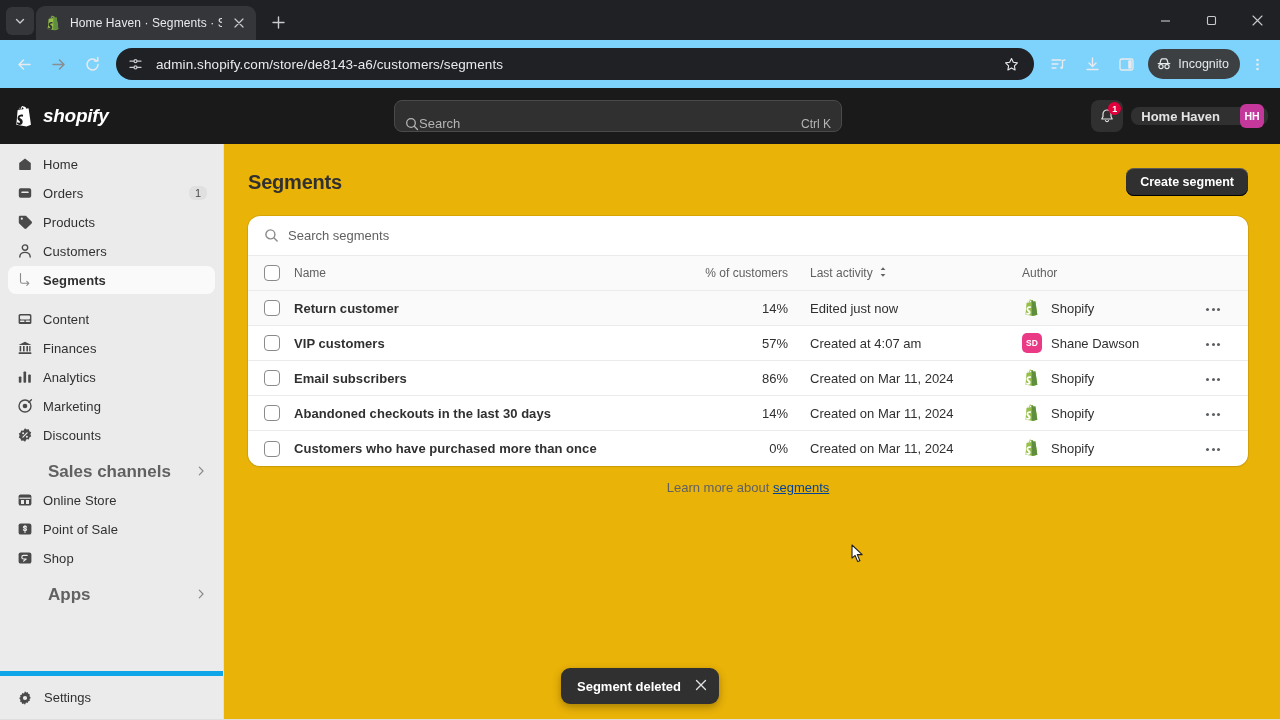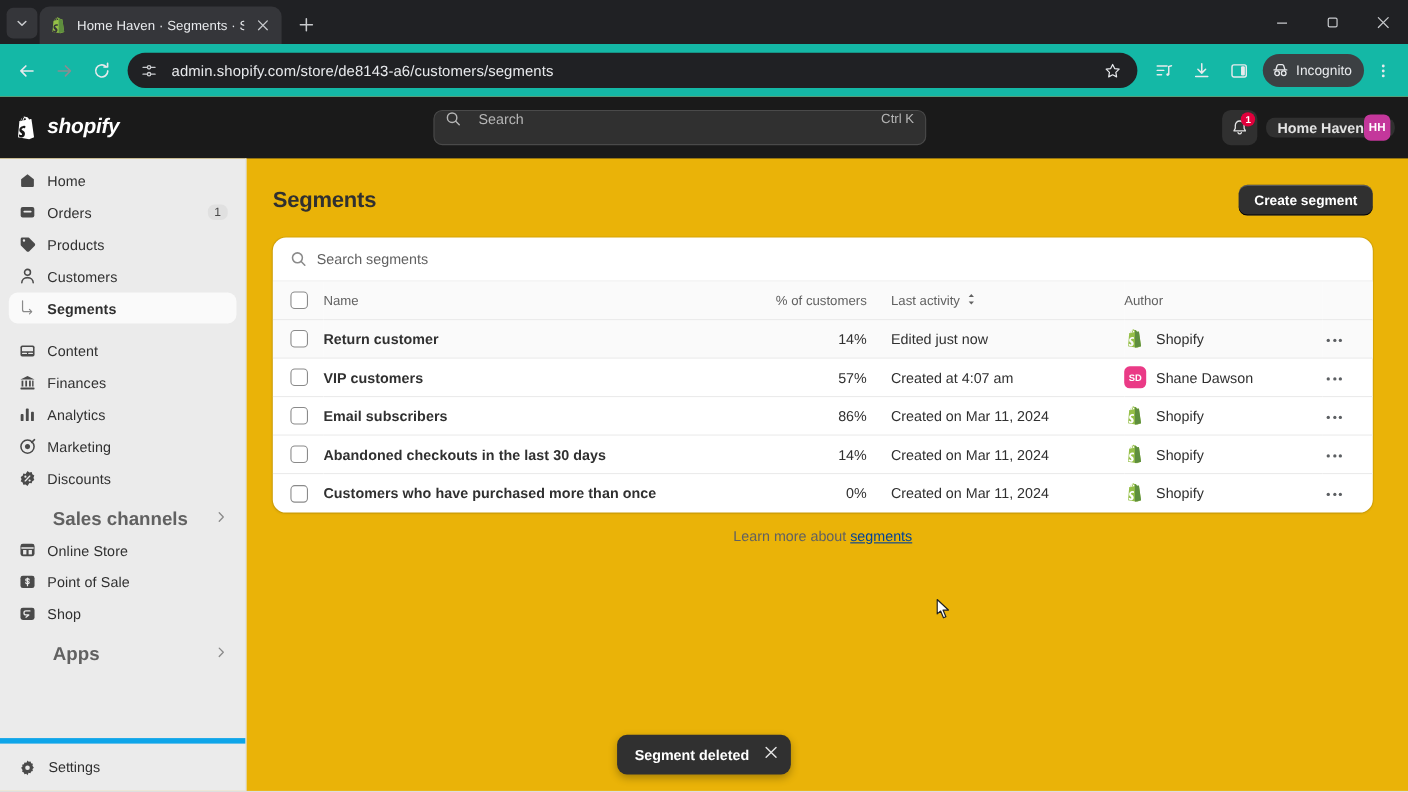--- a/index.html
+++ b/index.html
@@ -42,21 +42,21 @@
     display: flex; align-items: center; justify-content: center; flex:none;
   }
   .win-controls {
     position: absolute; right: 0; top: 0; height: 40px; display: flex; align-items: center;
   }
   .win-btn {
     width: 46px; height: 40px; display: flex; align-items: center; justify-content: center;
   }
 
   .toolbar {
-    height: 48px; background: #14b8a6; display: flex; align-items: center;
+    height: 48px; background: #7dd3fc; display: flex; align-items: center;
     padding: 0 8px; gap: 2px;
   }
   .tb-btn {
     width: 32px; height: 32px; border-radius: 50%; display: flex;
     align-items: center; justify-content: center; flex: none;
   }
   .omnibox {
     flex: 1; height: 32px; background: #202124; border-radius: 16px;
     display: flex; align-items: center; padding: 0 10px 0 6px; margin: 0 6px;
     gap: 8px; min-width: 0;
@@ -81,37 +81,37 @@
   .app { flex: 1; display: flex; flex-direction: column; background: #eab308; position: relative; }
 
   .topbar {
     height: 56px; background: #1a1a1a; display: flex; align-items: center;
     padding: 0 12px 0 14px; flex: none;
   }
   .brand { display: flex; align-items: center; gap: 7px; width: 380px; }
   .brand-word { color: #fff; font-size: 19px; font-style: italic; font-weight: 700; letter-spacing: -.3px;}
   .topsearch {
     width: 448px; height: 32px; background: #303030; border: 1px solid #4a4a4a;
-    border-radius: 8px; display: flex; align-items: flex-start; padding: 0 10px; gap: 16px;
+    border-radius: 8px; display: flex; align-items: flex-end; padding: 0 10px; gap: 0;
   }
   .topsearch .ph { color: #b5b5b5; font-size: 13px; flex: 1; }
   .topsearch .kbd { color: #b5b5b5; font-size: 12px; }
   .topright { margin-left: auto; display: flex; align-items: center; gap: 8px; }
   .bell-wrap {
     width: 32px; height: 32px; background: #303030; border-radius: 8px;
     display: flex; align-items: center; justify-content: center; position: relative;
   }
   .bell-badge {
     position: absolute; top: 2px; right: 2px; min-width: 13px; height: 13px;
     background: #e0003c; border-radius: 7px; color: #fff; font-size: 9px;
     display: flex; align-items: center; justify-content: center; padding: 0 3px; font-weight: 600;
   }
   .store-pill {
     height: 18px; background: #303030; border-radius: 8px; display: flex;
-    align-items: center; gap: 0; padding: 0 4px 0 10px;
+    align-items: center; gap: 20px; padding: 0 4px 0 10px;
   }
   .store-name { color: #e3e3e3; font-size: 13px; font-weight: 600; }
   .store-avatar {
     width: 24px; height: 24px; border-radius: 6px; background: #c4379b;
     color: #fff; font-size: 10.5px; font-weight: 700; display: flex;
     align-items: center; justify-content: center;
   }
 
   .body { flex: 1; display: flex; min-height: 0; }
 

